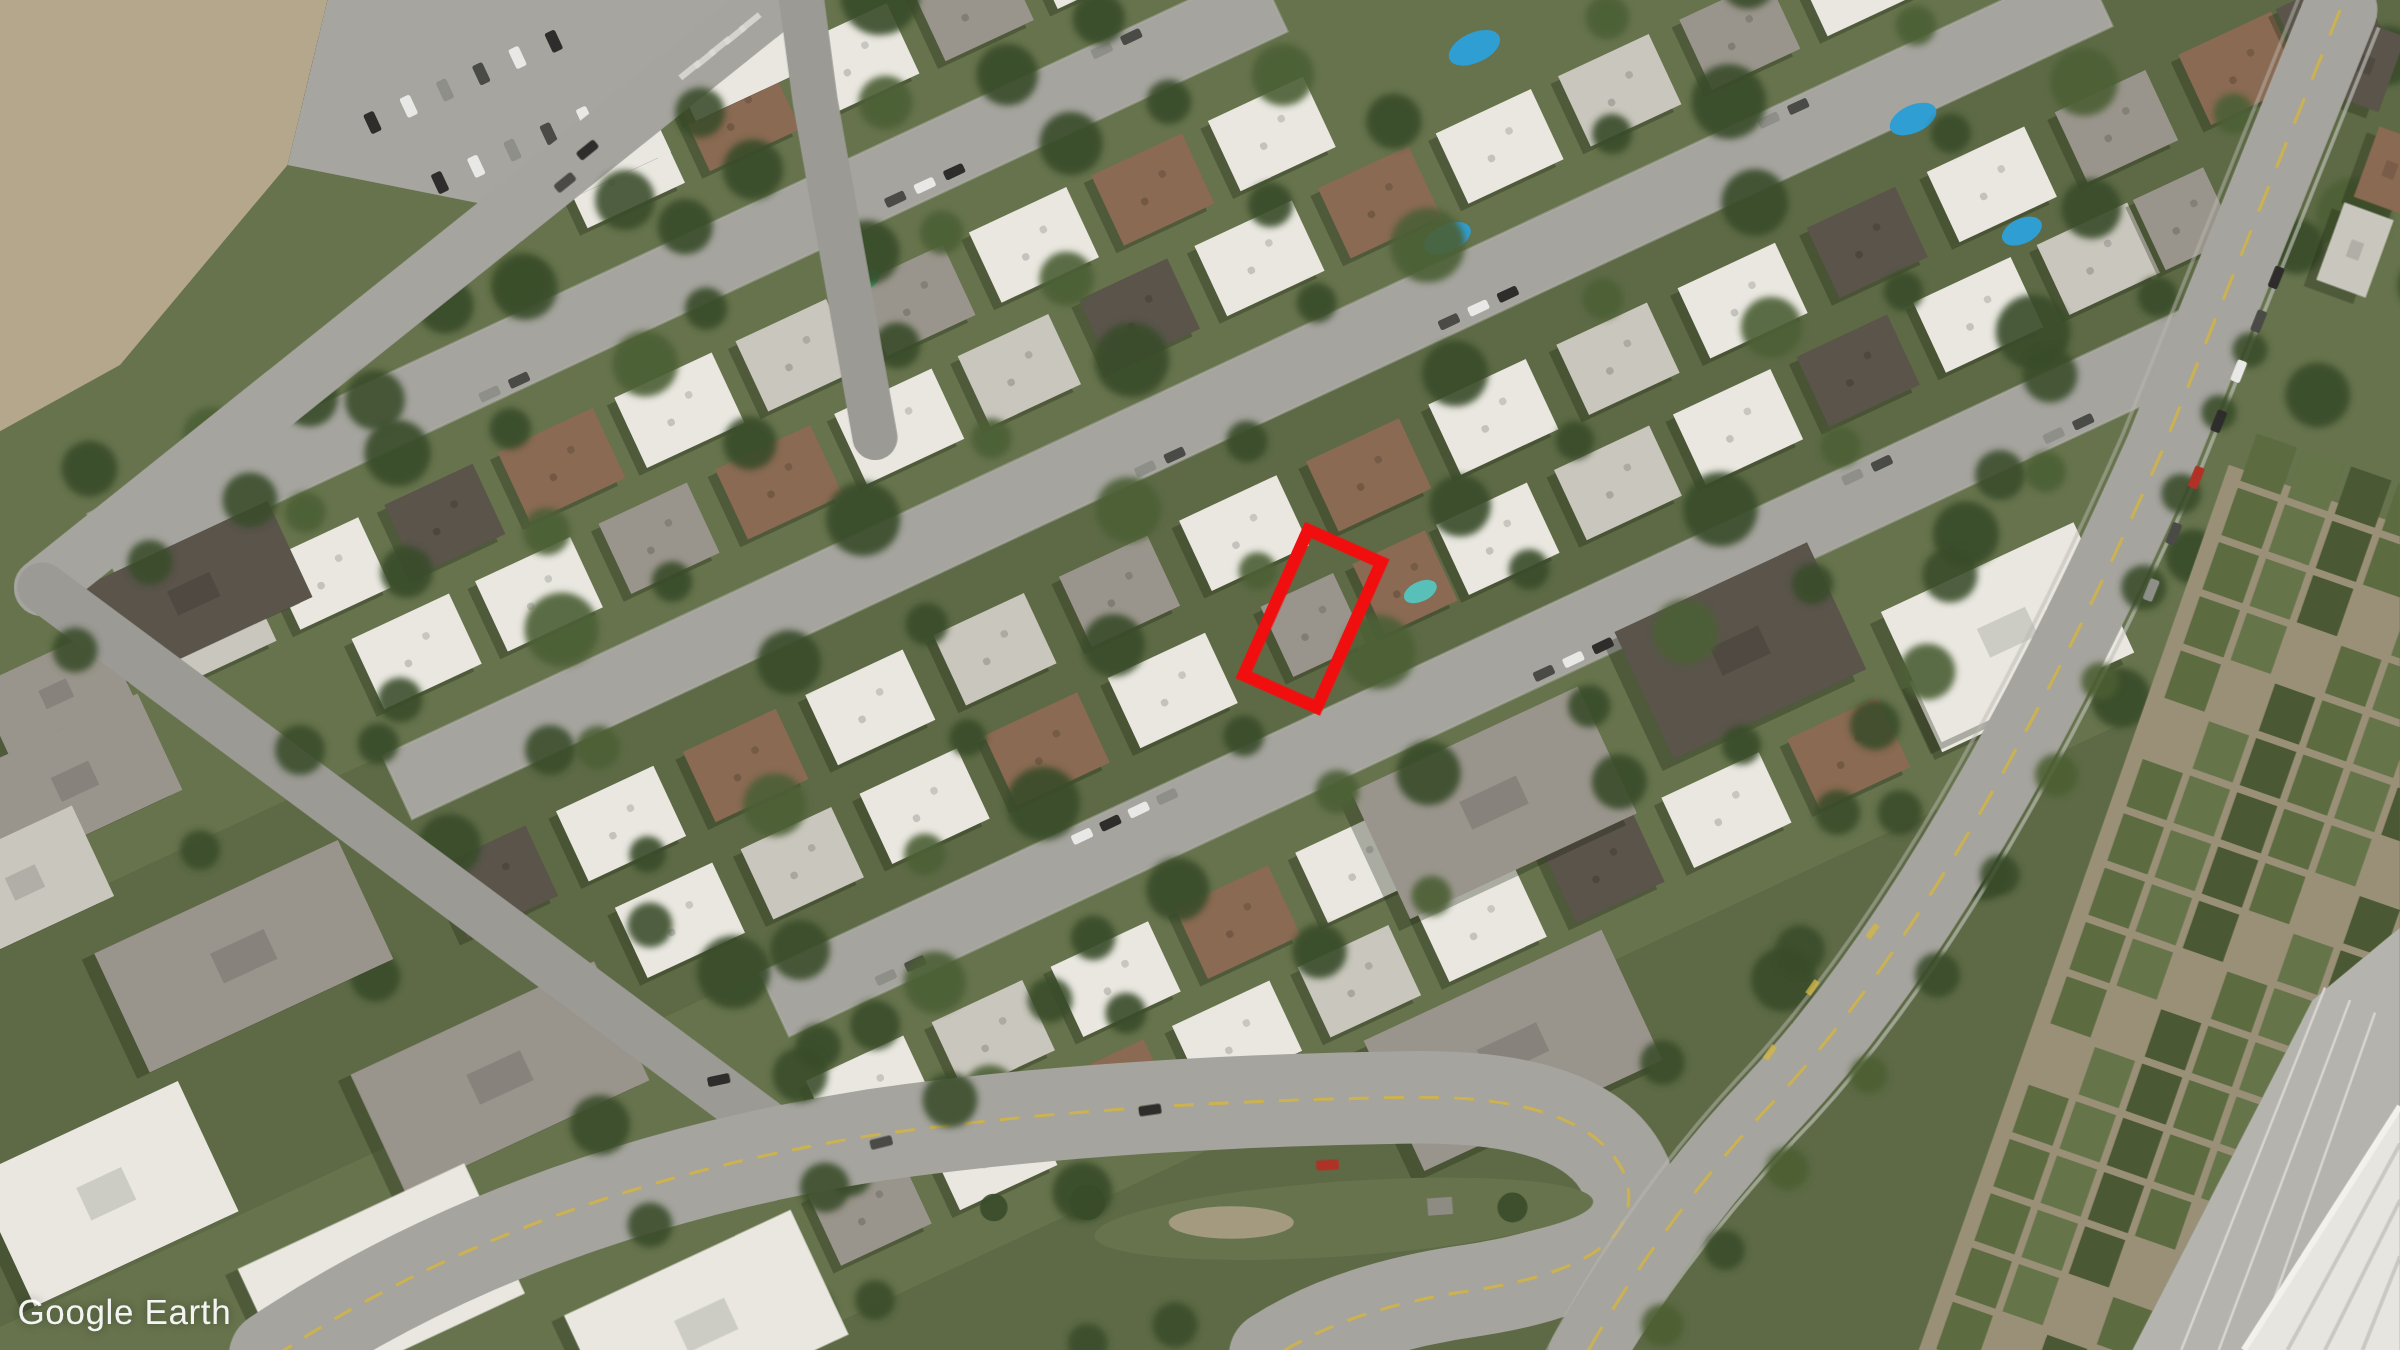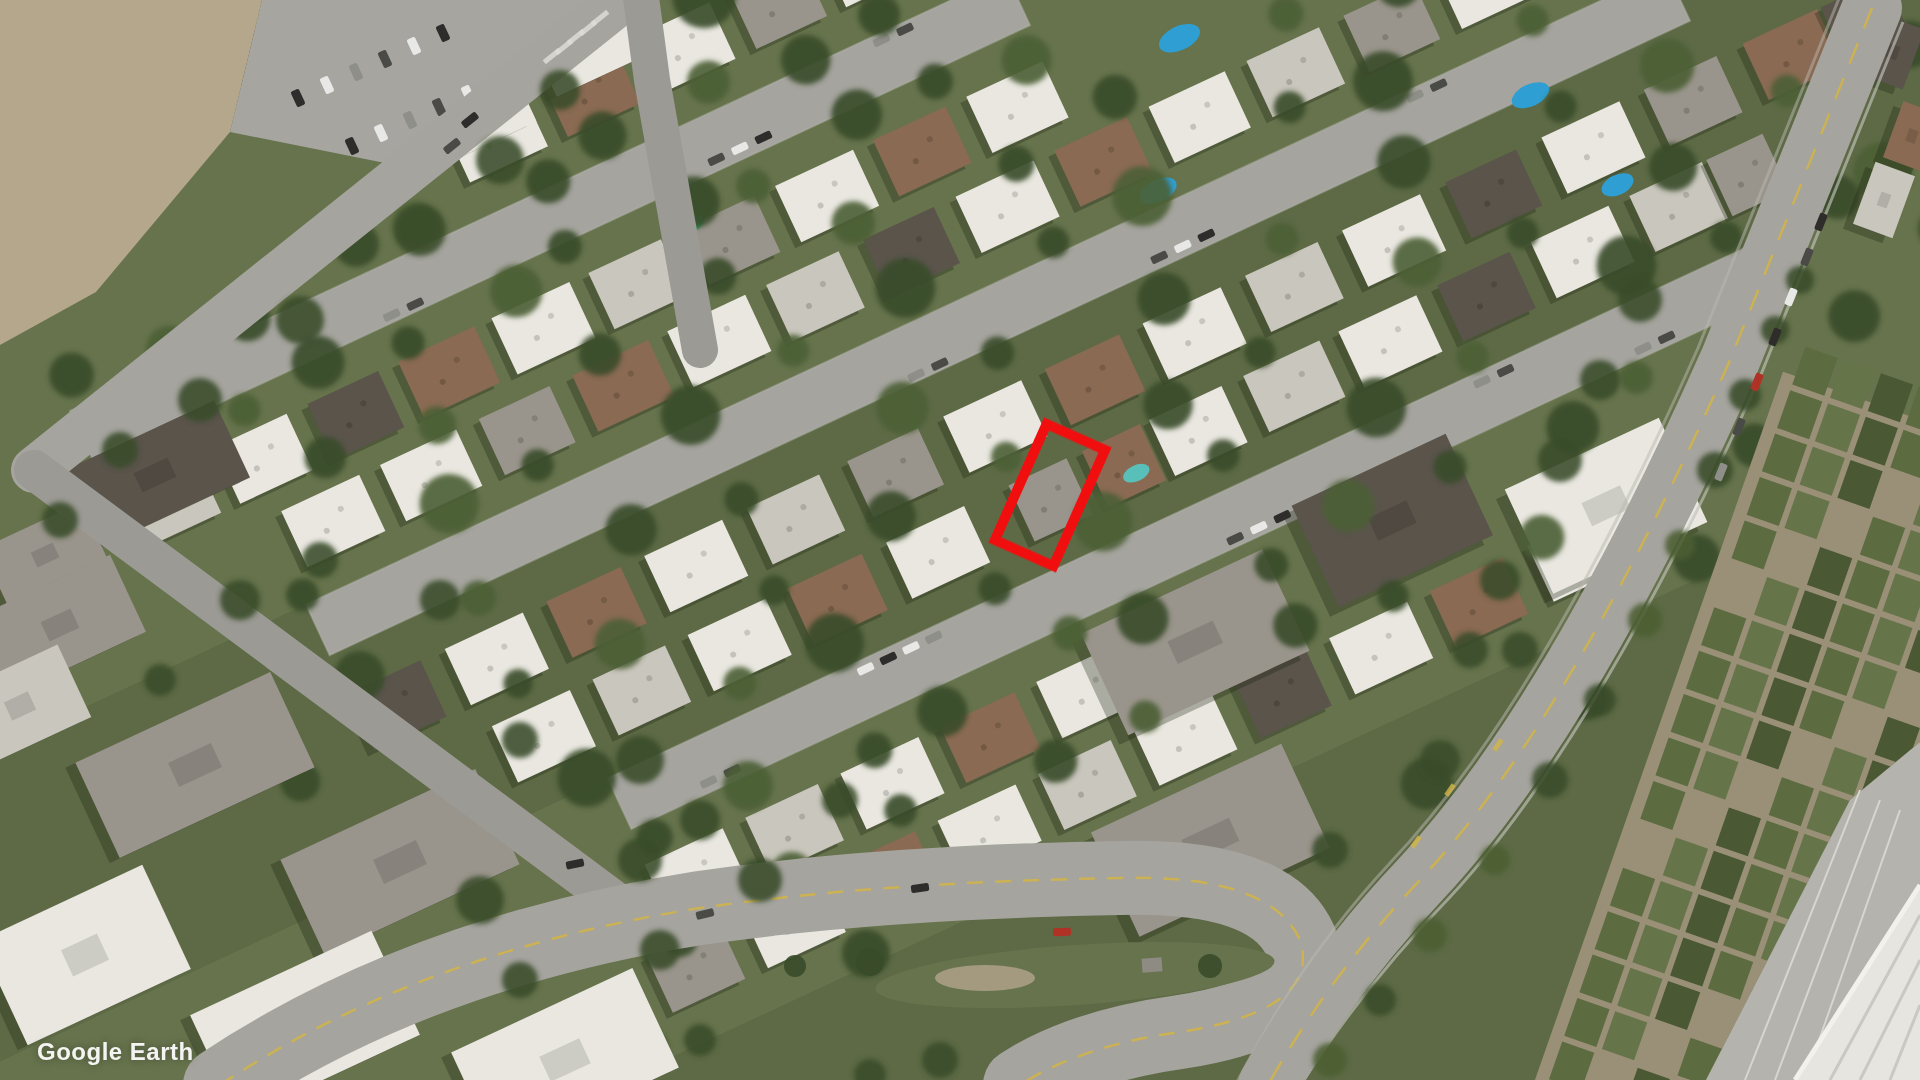--- a/index.html
+++ b/index.html
@@ -1,21 +1,21 @@
 <!DOCTYPE html>
 <html><head>
 <meta charset="utf-8">
 <style>
   html,body{margin:0;padding:0;background:#222;}
   #stage{position:relative;width:1920px;height:1080px;overflow:hidden;background:#5e6b46;
          font-family:"Liberation Sans", sans-serif;}
   #map{position:absolute;left:0;top:0;width:100%;height:100%;display:block;}
-  #watermark{position:absolute;left:14px;bottom:14px;font-size:24px;font-weight:700;
+  #watermark{position:absolute;left:14px;bottom:14px;font-size:28px;font-weight:400;
              color:rgba(255,255,255,0.93);letter-spacing:0.5px;
-             text-shadow:0 0 8px rgba(0,0,0,0.35);user-select:none;margin-left:23px;}
+             text-shadow:0 0 8px rgba(0,0,0,0.35);user-select:none;}
 </style>
 </head>
 <body>
 
 <div id="stage">
   <svg id="map" xmlns="http://www.w3.org/2000/svg" viewBox="0 0 1920 1080">
       <defs>
         <filter id="soft" x="-40%" y="-40%" width="180%" height="180%">
           <feGaussianBlur stdDeviation="2.4"></feGaussianBlur>
         </filter>

